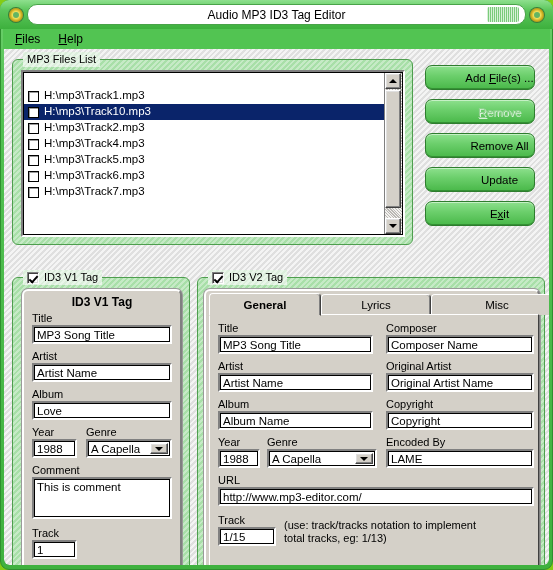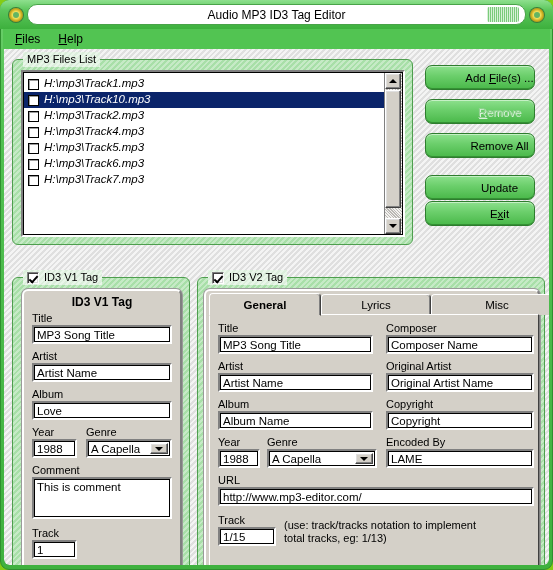--- a/index.html
+++ b/index.html
@@ -202,22 +202,21 @@
     border-color: #808080 #ffffff #ffffff #808080;
     outline: 1px solid #000;
     outline-offset: -3px;
     overflow: hidden;
   }
   .listbox-inner {
     position: absolute;
     left: 1px; top: 1px;
     right: 18px; bottom: 1px;
     overflow: hidden;
-    padding-top: 3px;
-    font-style: italic;
+    padding-top: 15px;
   }
   .file-row {
     height: 16px;
     display: flex;
     align-items: center;
     gap: 5px;
     padding-left: 4px;
     font-size: 11.5px;
     line-height: 1;
     white-space: nowrap;
@@ -522,21 +521,21 @@
 
     <div class="gbtn" style="top:16px;">
       <span>Add <u>F</u>ile(s) ...</span>
     </div>
     <div class="gbtn disabled" style="top:50px;">
       <span><u>R</u>emove</span>
     </div>
     <div class="gbtn" style="top:84px;">
       <span>Remove All</span>
     </div>
-    <div class="gbtn" style="top:126px;align-items:center;">
+    <div class="gbtn" style="top:118px;align-items:center;">
       <span>Update</span>
     </div>
     <div class="gbtn" style="top:152px;">
       <span>E<u>x</u>it</span>
     </div>
 
     <div class="groupbox" id="v1-group">
       <div class="group-legend">
         <span class="chk checked"></span>
         <span>ID3 V1 Tag</span>

